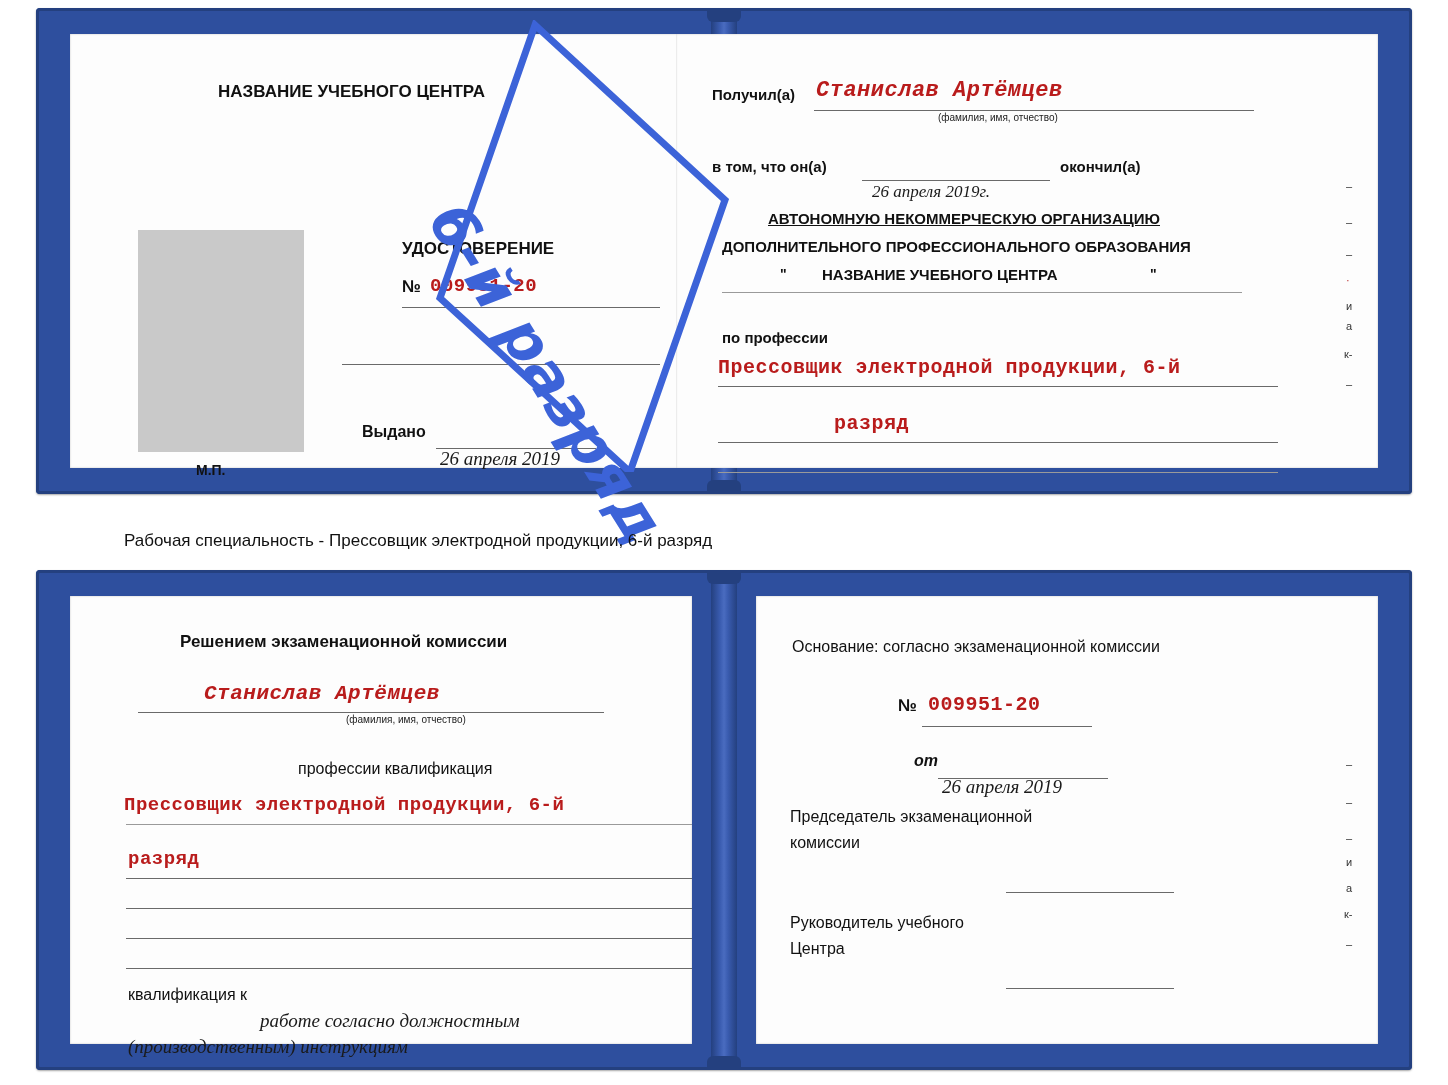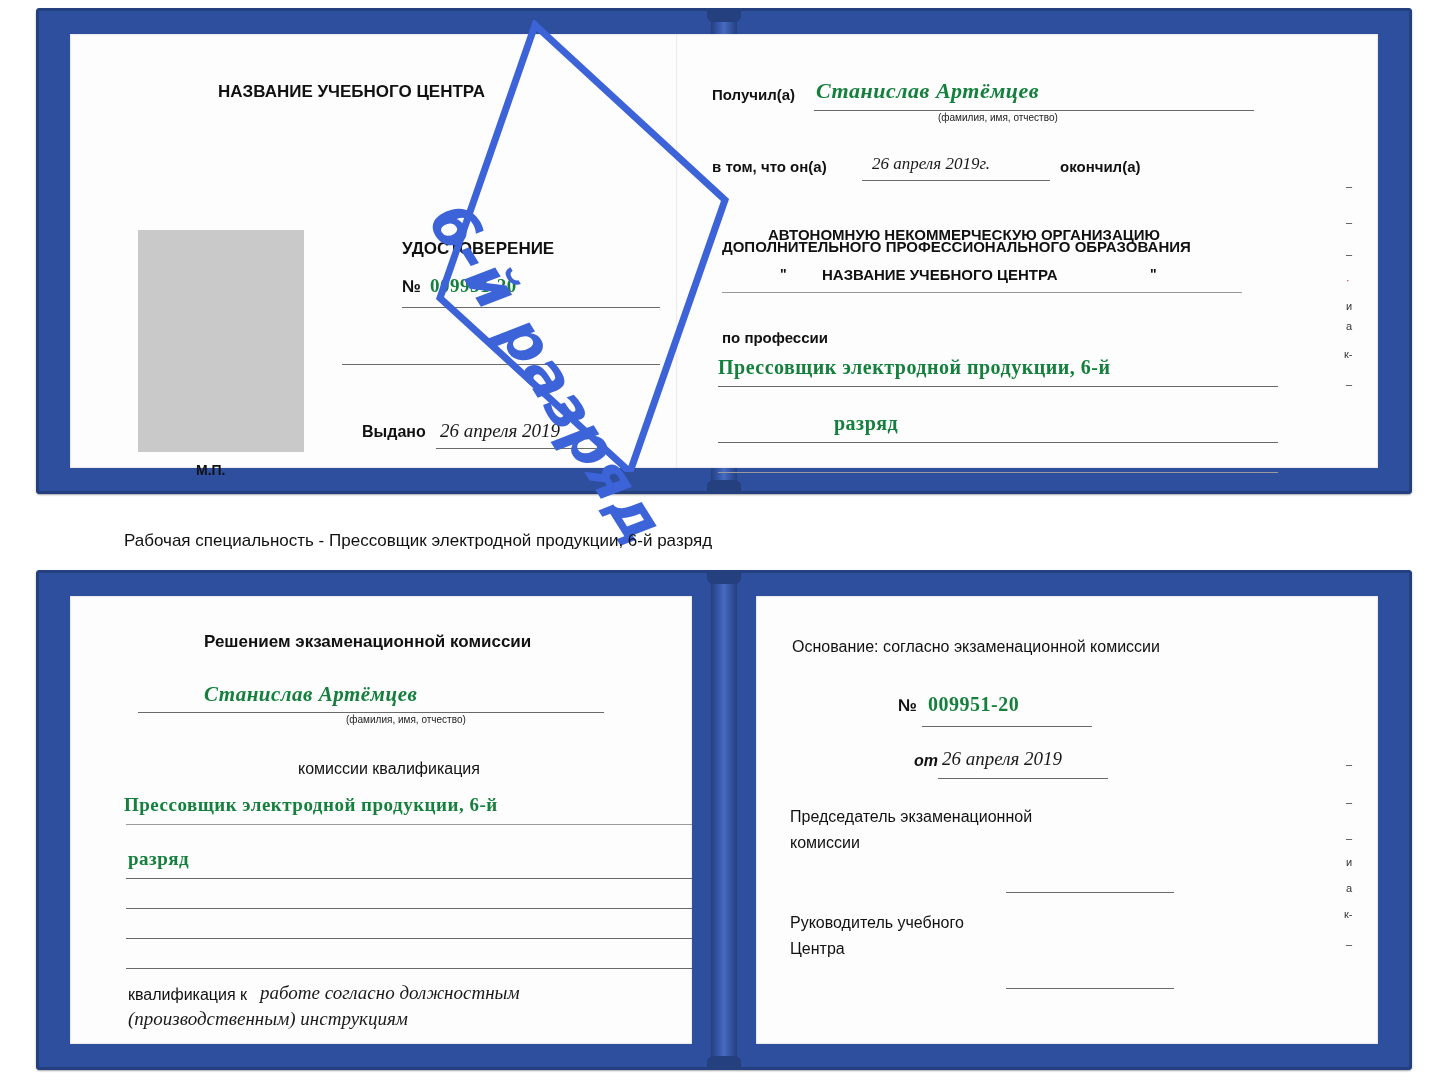--- a/index.html
+++ b/index.html
@@ -83,36 +83,37 @@
     color: #111;
     font-family: "Liberation Sans", sans-serif;
     white-space: pre;
   }
   .print.b { font-weight: bold; }
   .tiny { font-size: 10px; color: #222; }
 
   
   .ink {
     position: absolute;
-    color: #15803d;
-    font-family: Liberation Serif, serif;
+    color: #b91c1c;
+    font-family: Liberation Mono, monospace;
     font-style: italic;
     font-weight: bold;
     white-space: pre;
     letter-spacing: .5px;
   }
   .ink.plain { font-style: normal; }
 
   
   .fill {
     position: absolute;
     color: #1a1a1a;
     font-family: "Liberation Serif", serif;
     font-style: italic;
     white-space: pre;
+    margin-top: 28px;
   }
 
   
   .photo {
     position: absolute;
     background: #c9c9c9;
   }
 
   
   .watermark {
@@ -198,21 +199,21 @@
       <div class="print b" style="left:36px; top:52px; font-size:15px;">Получил(а)</div>
       <div class="ink" style="left:140px; top:44px; font-size:22px;">Станислав Артёмцев</div>
       <div class="rule" style="left:138px; top:76px; width:440px;"></div>
       <div class="print tiny" style="left:262px; top:78px;">(фамилия, имя, отчество)</div>
 
       <div class="print b" style="left:36px; top:124px; font-size:15px;">в том, что он(а)</div>
       <div class="fill" style="left:196px; top:120px; font-size:17px;">26 апреля 2019г.</div>
       <div class="rule" style="left:186px; top:146px; width:188px;"></div>
       <div class="print b" style="left:384px; top:124px; font-size:15px;">окончил(а)</div>
 
-      <div class="print b" style="left:92px; top:192px; font-size:15px;">АВТОНОМНУЮ НЕКОММЕРЧЕСКУЮ ОРГАНИЗАЦИЮ</div>
+      <div class="print b" style="left:92px; top:176px; font-size:15px;text-decoration:underline;">АВТОНОМНУЮ НЕКОММЕРЧЕСКУЮ ОРГАНИЗАЦИЮ</div>
       <div class="print b" style="left:46px; top:204px; font-size:15px;">ДОПОЛНИТЕЛЬНОГО ПРОФЕССИОНАЛЬНОГО ОБРАЗОВАНИЯ</div>
       <div class="print b" style="left:104px; top:232px; font-size:14px;">"</div>
       <div class="print b" style="left:146px; top:232px; font-size:15px;">НАЗВАНИЕ УЧЕБНОГО ЦЕНТРА</div>
       <div class="print b" style="left:474px; top:232px; font-size:14px;">"</div>
       <div class="rule light" style="left:46px; top:258px; width:520px;"></div>
 
       <div class="print b" style="left:46px; top:295px; font-size:15px;">по профессии</div>
       <div class="ink plain" style="left:42px; top:322px; font-size:20px;">Прессовщик электродной продукции, 6-й</div>
       <div class="rule" style="left:42px; top:352px; width:560px;"></div>
       <div class="ink plain" style="left:158px; top:378px; font-size:20px;">разряд</div>
@@ -238,27 +239,27 @@
   </div>
 
   <div class="caption">Рабочая специальность - Прессовщик электродной продукции, 6-й разряд</div>
 
   <div class="cert cert-bottom">
     <div class="spine"></div>
     <div class="spine-notch" style="top:0"></div>
     <div class="spine-notch bottom" style="bottom:0"></div>
 
     <div class="page-white left">
-      <div class="print b" style="left:110px; top:36px; font-size:17px;margin-left:24px;">Решением экзаменационной комиссии</div>
+      <div class="print b" style="left:110px; top:36px; font-size:17px;">Решением экзаменационной комиссии</div>
 
       <div class="ink" style="left:134px; top:86px; font-size:21px;">Станислав Артёмцев</div>
       <div class="rule" style="left:68px; top:116px; width:466px;"></div>
       <div class="print tiny" style="left:276px; top:118px;">(фамилия, имя, отчество)</div>
 
-      <div class="print" style="left:228px; top:164px; font-size:16px;">комиссии квалификация</div>
+      <div class="print" style="left:228px; top:164px; font-size:16px;">профессии квалификация</div>
 
       <div class="ink plain" style="left:54px; top:198px; font-size:19px;">Прессовщик электродной продукции, 6-й</div>
       <div class="rule light" style="left:56px; top:228px; width:566px;"></div>
       <div class="ink plain" style="left:58px; top:252px; font-size:19px;">разряд</div>
       <div class="rule" style="left:56px; top:282px; width:566px;"></div>
       <div class="rule" style="left:56px; top:312px; width:566px;"></div>
       <div class="rule" style="left:56px; top:342px; width:566px;"></div>
       <div class="rule" style="left:56px; top:372px; width:566px;"></div>
 
       <div class="print" style="left:58px; top:390px; font-size:16px;">квалификация к</div>

